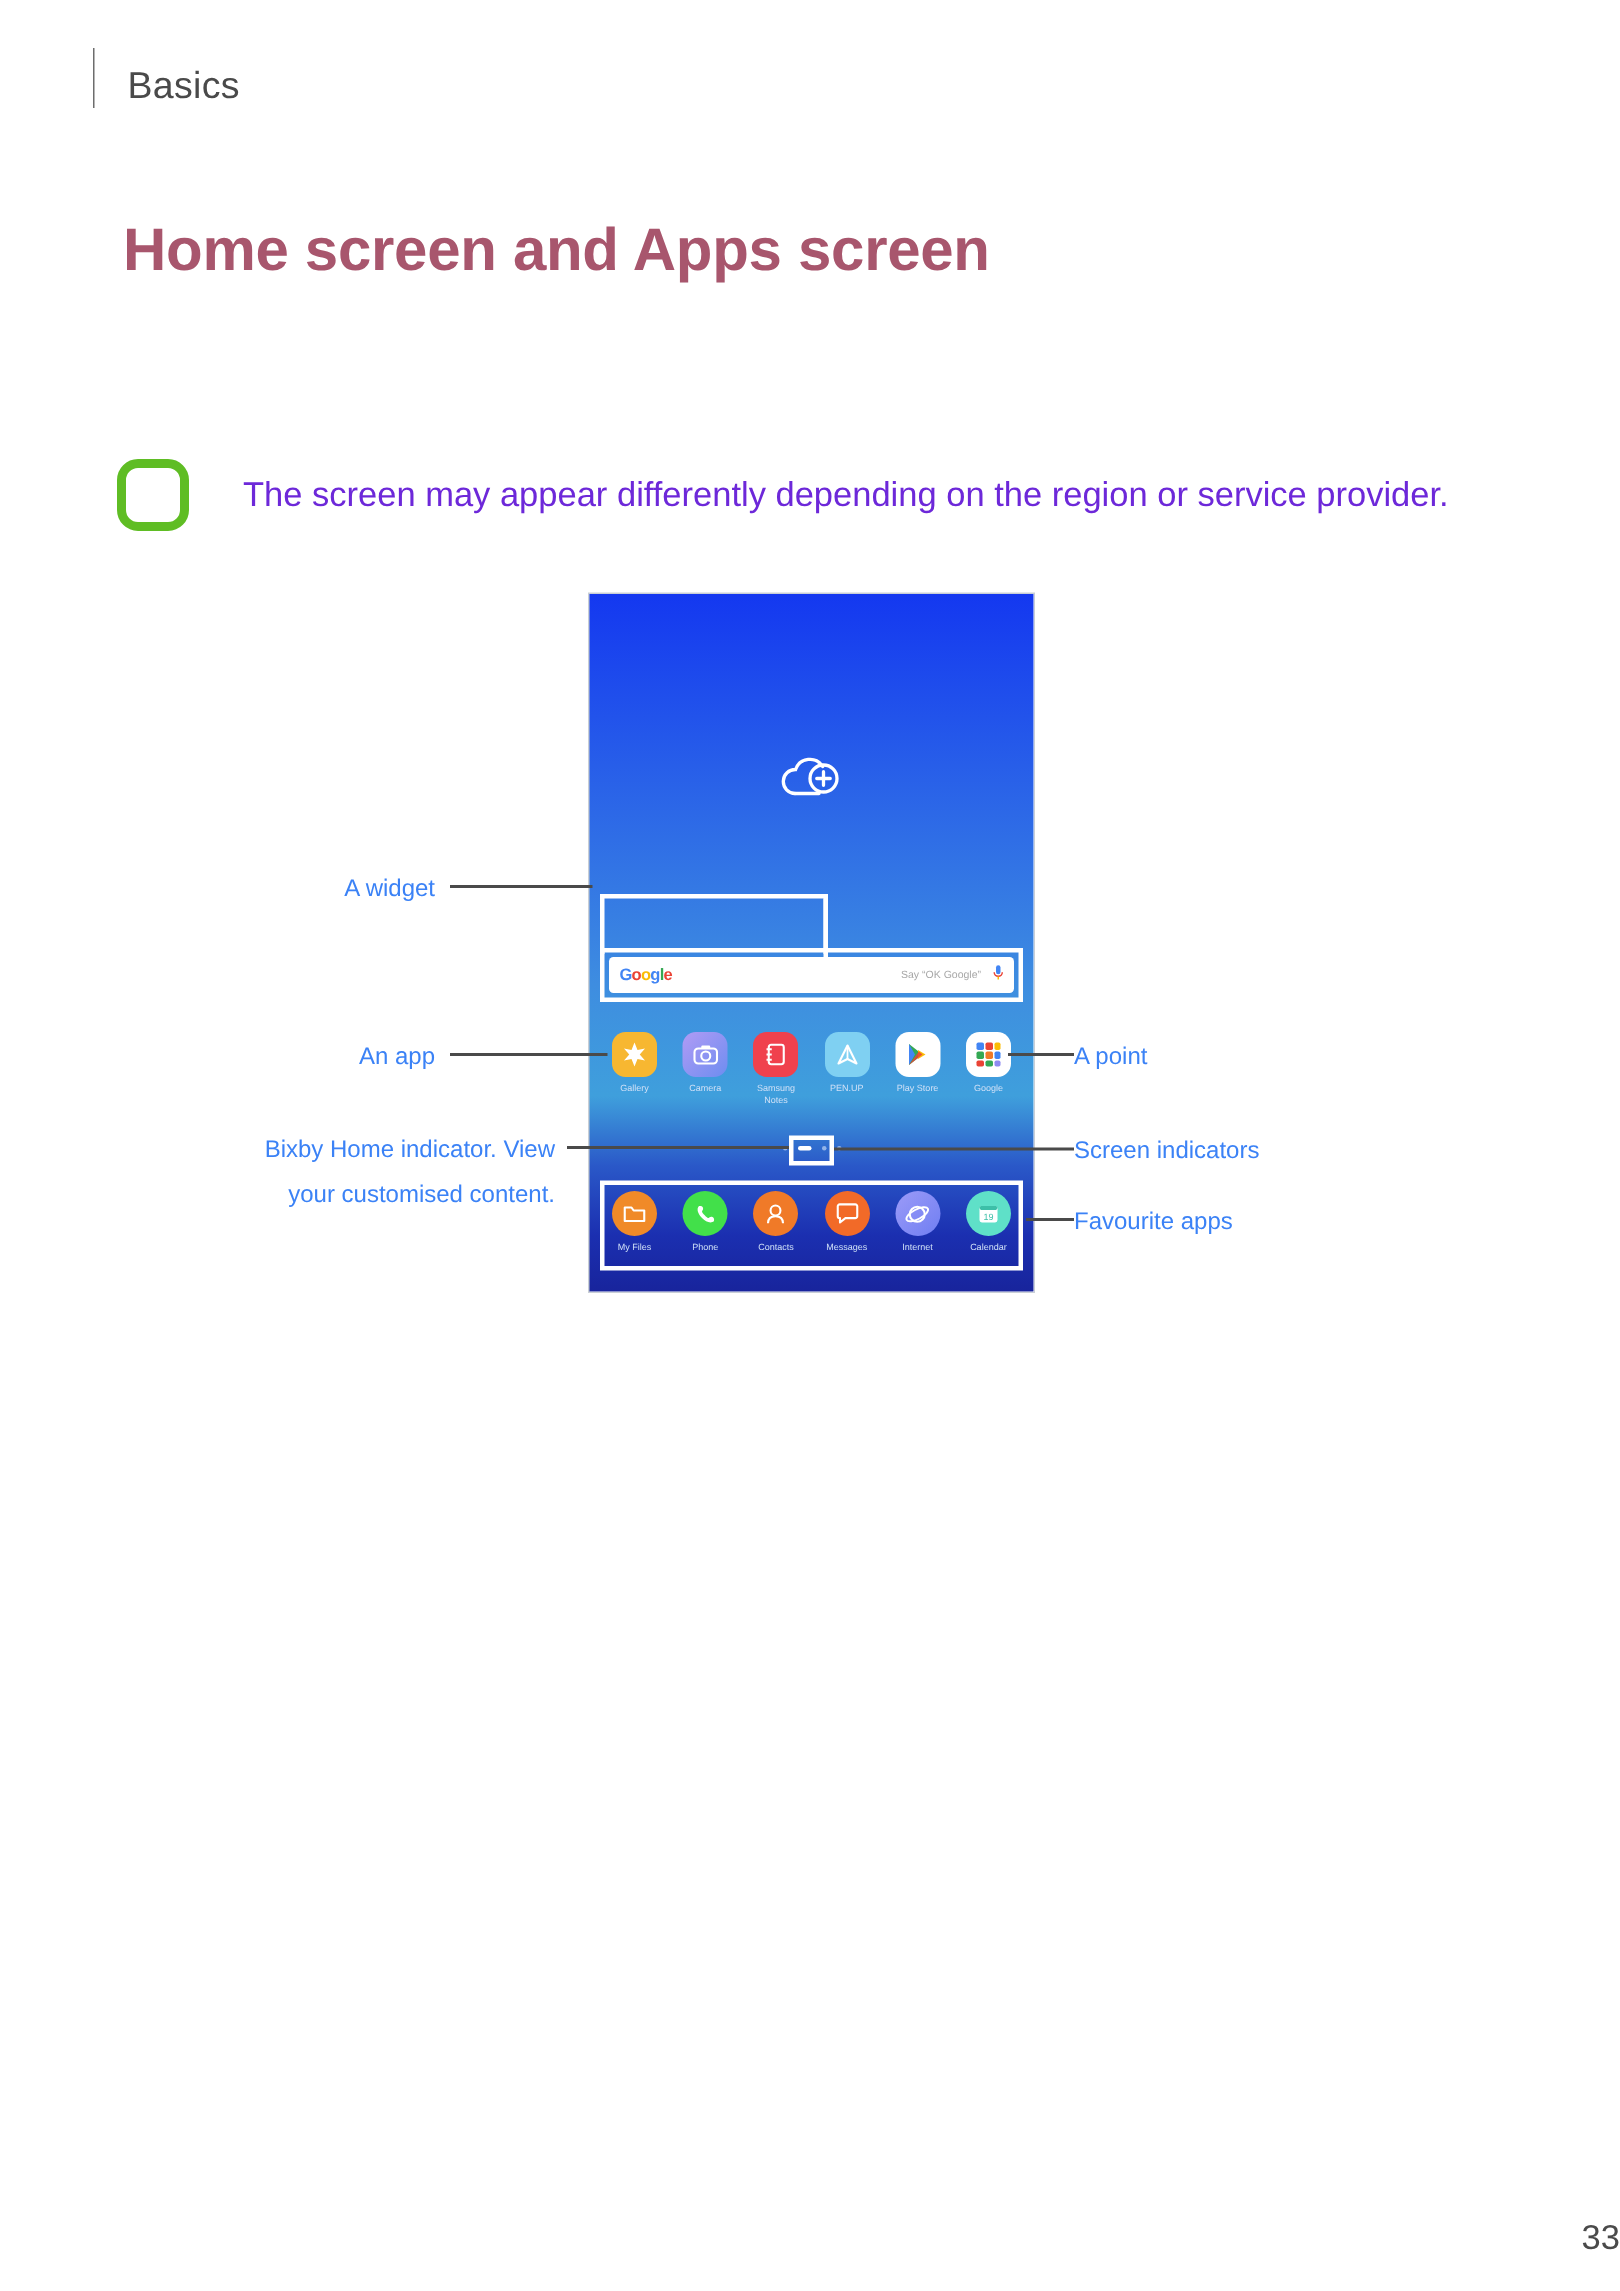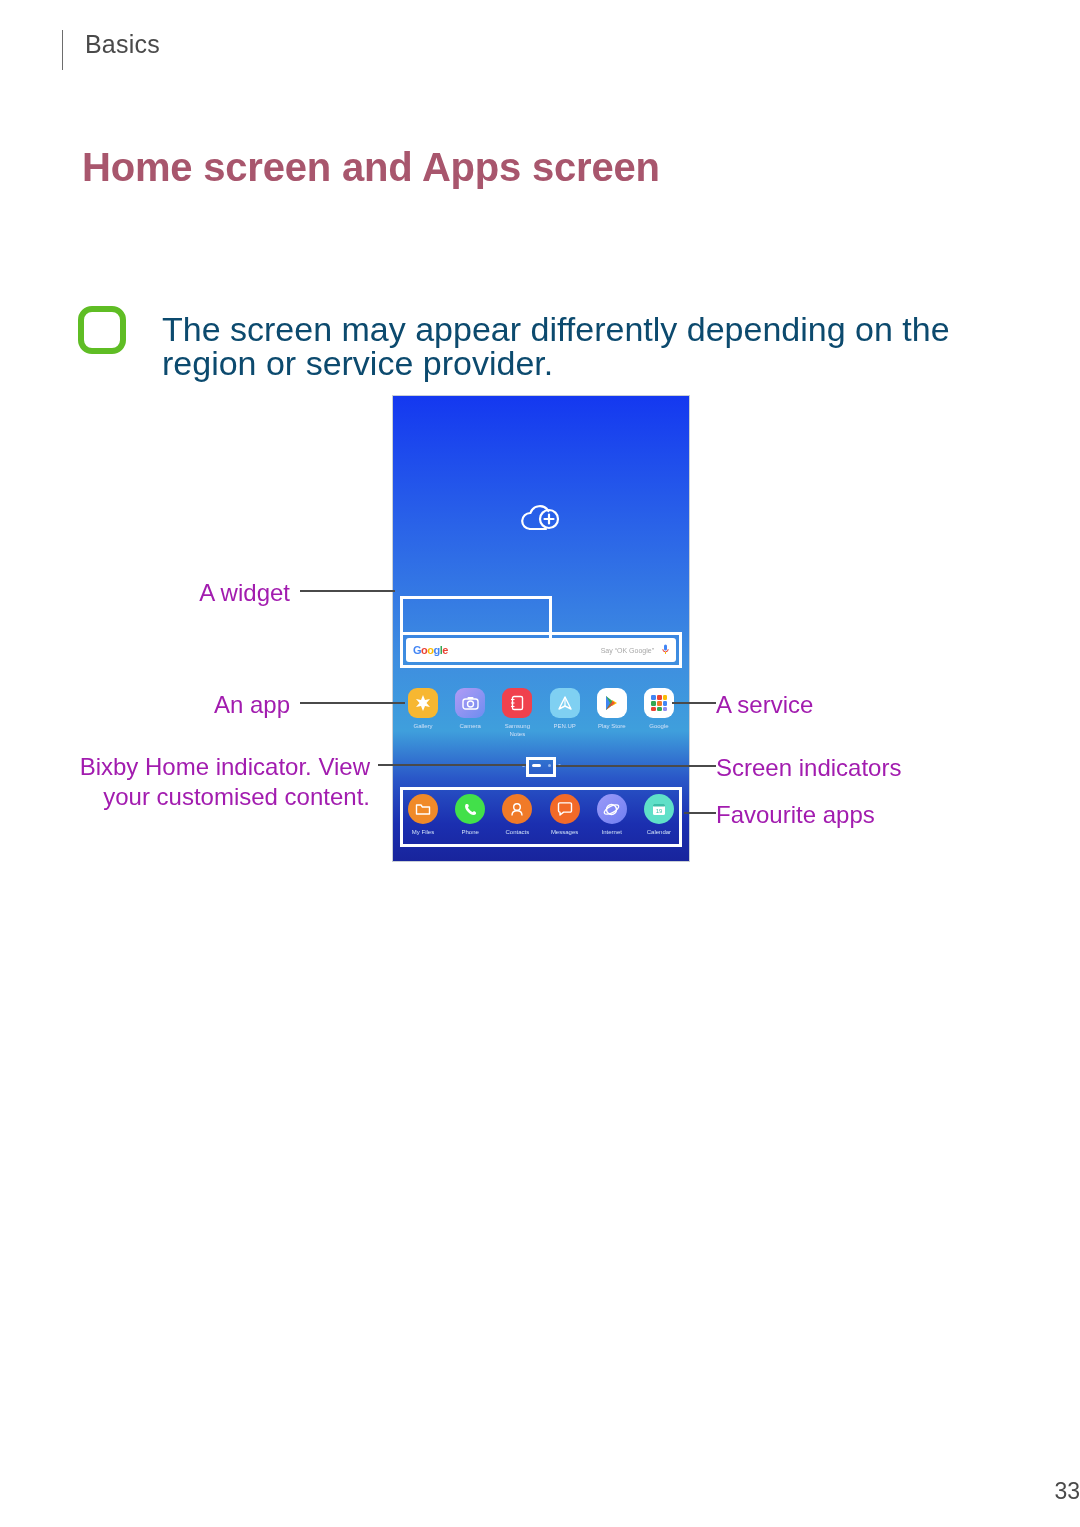--- a/index.html
+++ b/index.html
@@ -16,21 +16,21 @@
     overflow: hidden;
   }
 
   
   .running-head {
     position: absolute;
     left: 62px;
     top: 30px;
     height: 42px;
     display: flex;
-    align-items: flex-start;
+    align-items: flex-end;
   }
   .running-head .rule {
     width: 1px;
     height: 40px;
     background: #6d6d6d;
   }
   .running-head .label {
     margin-left: 22px;
     font-size: 25px;
     color: #4a4a4a;
@@ -74,23 +74,23 @@
   }
   .note-icon {
     width: 48px;
     height: 48px;
     flex: 0 0 48px;
     position: relative;
   }
   .note-icon svg { display: block; }
   .note-text {
     margin-left: 36px;
-    font-size: 34px;
+    font-size: 23px;
     line-height: 34px;
-    color: #0c4a6e;
+    color: #6d28d9;
     padding-top: 6px;
   }
 
   
   .figure {
     position: absolute;
     left: 0;
     top: 390px;
     width: 1080px;
     height: 500px;
@@ -248,22 +248,22 @@
     top: 398px;
     width: 280px;
     display: flex;
     justify-content: space-between;
   }
   .dock-row .app .ico { width: 30px; height: 30px; border-radius: 50%; }
 
   
   .callout {
     position: absolute;
-    font-size: 24px;
-    color: #a21caf;
+    font-size: 16px;
+    color: #3b82f6;
     white-space: pre-line;
     line-height: 30px;
   }
   .callout.right { text-align: left; }
   .callout.left  { text-align: right; }
   .leader {
     position: absolute;
     height: 2px;
     background: #4a4a4a;
   }
@@ -470,21 +470,21 @@
   <div class="callout left" style="left:150px; top:188px; width:140px;">A widget</div>
   <div class="leader" style="left:300px; top:200px; width:95px;"></div>
 
   <div class="callout left" style="left:150px; top:300px; width:140px;">An app</div>
   <div class="leader" style="left:300px; top:312px; width:105px;"></div>
 
   <div class="callout left" style="left:10px; top:362px; width:360px;">Bixby Home indicator. View
 your customised content.</div>
   <div class="leader" style="left:378px; top:374px; width:148px;"></div>
 
-  <div class="callout right" style="left:716px; top:300px; width:240px;">A service</div>
+  <div class="callout right" style="left:716px; top:300px; width:240px;">A point</div>
   <div class="leader" style="left:672px; top:312px; width:44px;"></div>
 
   <div class="callout right" style="left:716px; top:363px; width:260px;">Screen indicators</div>
   <div class="leader" style="left:556px; top:375px; width:160px;"></div>
 
   <div class="callout right" style="left:716px; top:410px; width:240px;">Favourite apps</div>
   <div class="leader" style="left:684px; top:422px; width:32px;"></div>
 </div>
 
 <div class="page-number">33</div>

